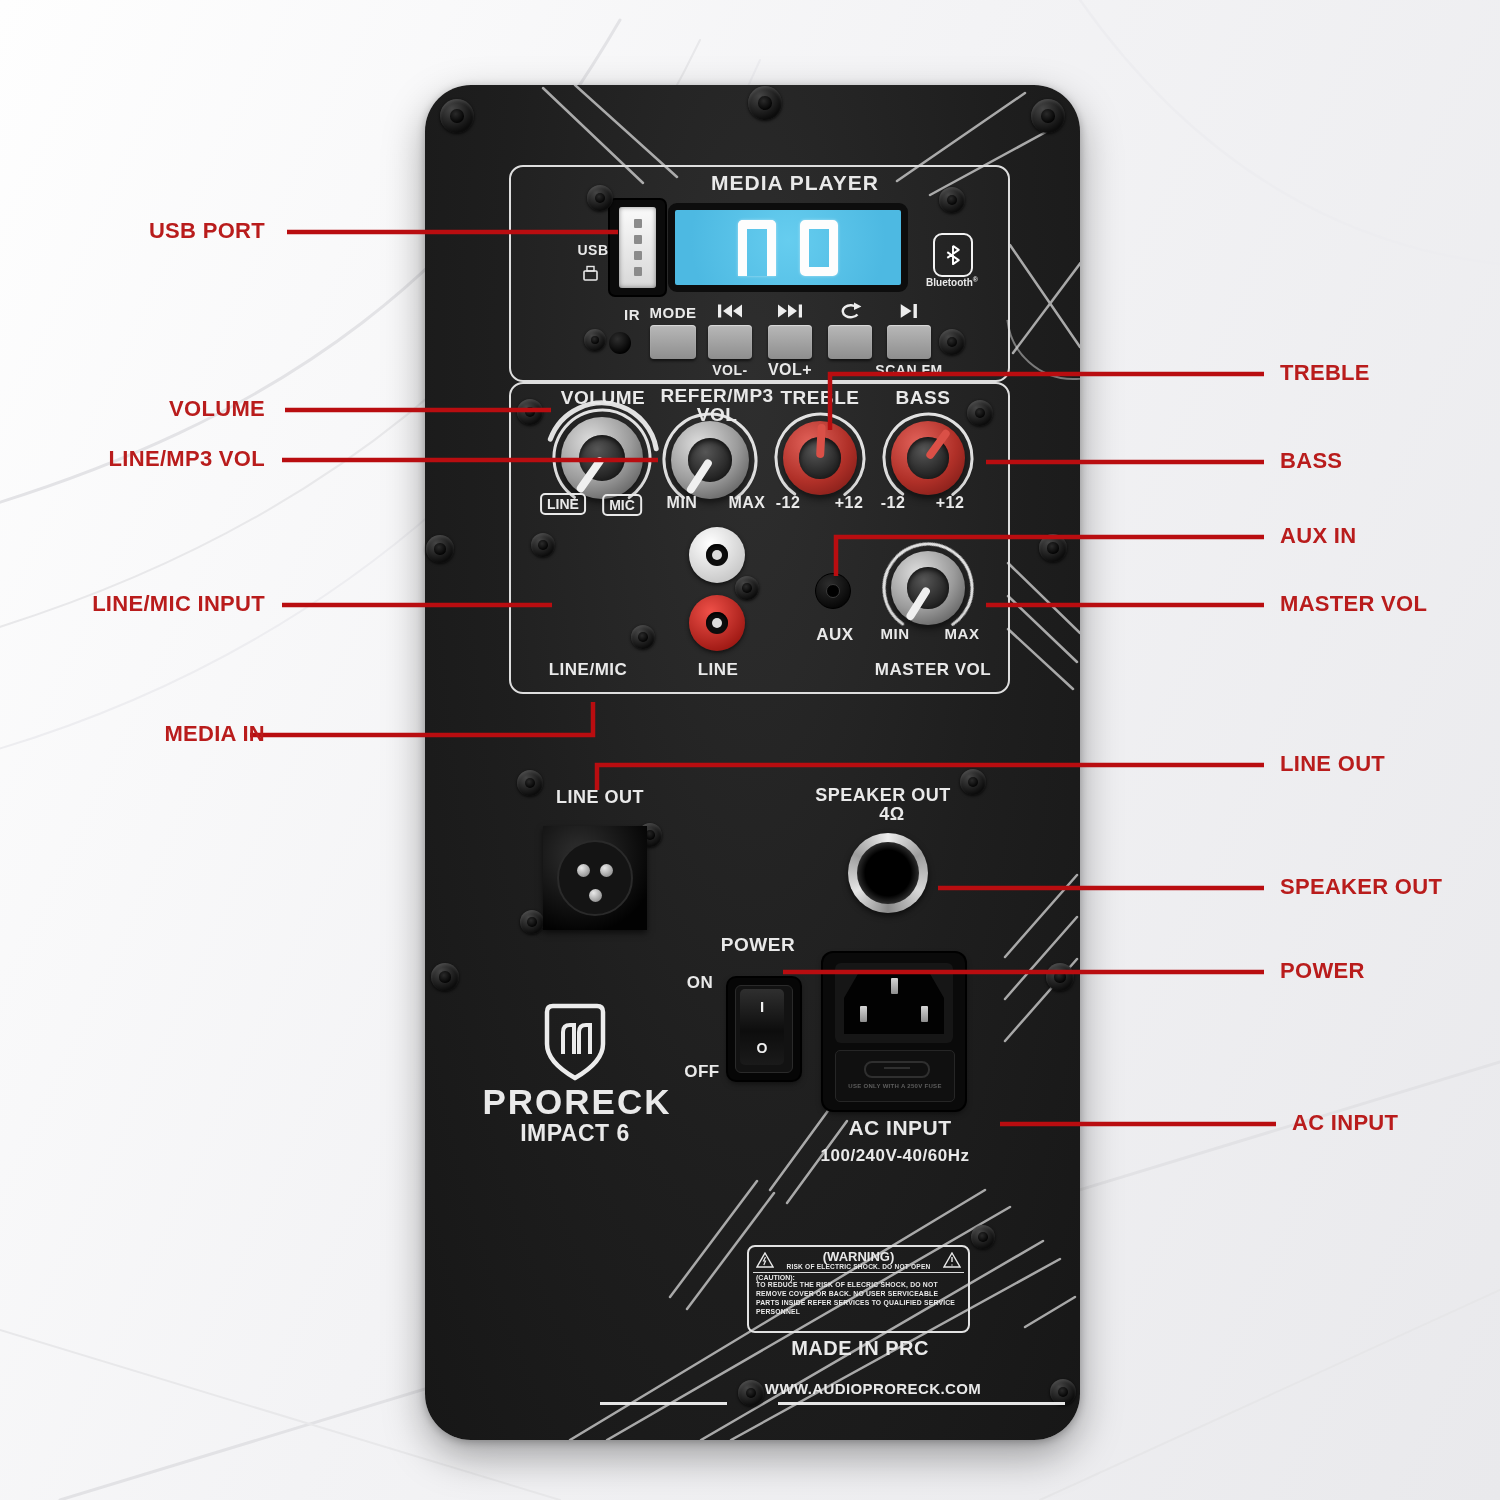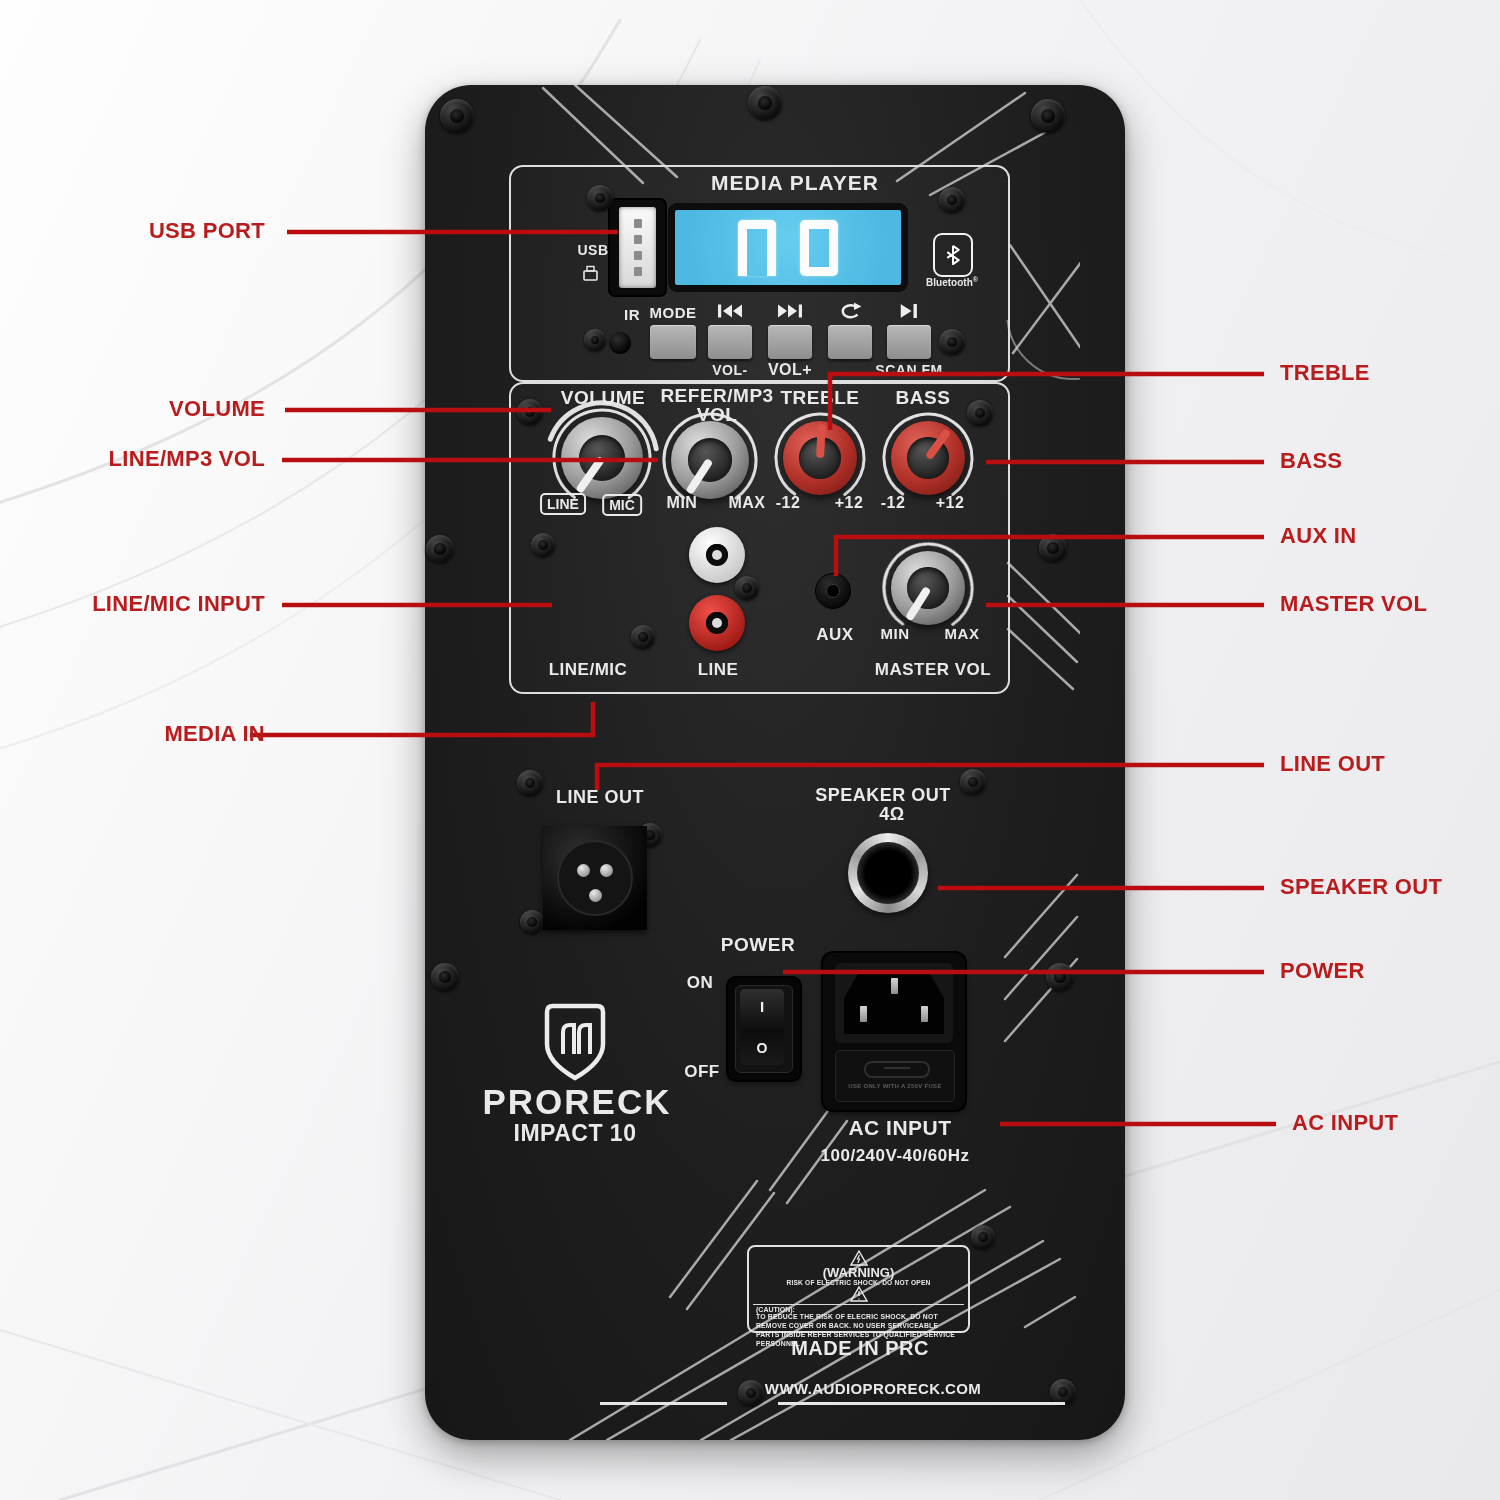--- a/index.html
+++ b/index.html
@@ -4,21 +4,21 @@
 <style>
   html,body{margin:0;padding:0;width:1500px;height:1500px;overflow:hidden;
     font-family:"Liberation Sans",sans-serif;}
   body{background:linear-gradient(115deg,#fefefe 0%,#f3f3f5 45%,#e9e9ec 100%);position:relative;}
   .abs{position:absolute;}
   
   #bg-decor{position:absolute;left:0;top:0;z-index:0;}
   
   #panel{position:absolute;left:425px;top:85px;width:655px;height:1355px;z-index:1;
     background:radial-gradient(ellipse at 50% 22%,#2b2b2b 0%,#1e1e1e 55%,#171717 100%);
-    border-radius:46px;box-shadow:0 16px 40px rgba(0,0,0,.35),0 2px 8px rgba(0,0,0,.25);padding-left:45px;}
+    border-radius:46px;box-shadow:0 16px 40px rgba(0,0,0,.35),0 2px 8px rgba(0,0,0,.25);}
   #panel-decor{position:absolute;left:0;top:0;z-index:1;pointer-events:none;}
   .pbox{position:absolute;border:2.5px solid #dedede;border-radius:14px;background:rgba(255,255,255,0.015);z-index:2;}
   .ptxt{position:absolute;color:#e9e9e9;font-weight:bold;white-space:nowrap;
     transform:translate(-50%,-50%);letter-spacing:.5px;z-index:3;}
   .screw{position:absolute;border-radius:50%;z-index:3;
     background:radial-gradient(circle at 35% 30%,#454545,#0c0c0c 72%);
     box-shadow:inset 0 2px 3px rgba(255,255,255,.14),0 1px 3px rgba(0,0,0,.8);}
   .screw::after{content:"";position:absolute;inset:30%;border-radius:50%;
     background:radial-gradient(circle at 40% 35%,#2a2a2a,#000 80%);}
   
@@ -98,21 +98,21 @@
   #ac-fuse{position:absolute;left:12px;top:97px;width:118px;height:50px;background:#101010;border-radius:5px;
     border:1px solid #262626;}
   #fuse-pill{position:absolute;left:50%;top:10px;width:62px;height:13px;margin-left:-31px;
     border:2px solid #2f2f2f;border-radius:8px;}
   #fuse-pill::after{content:"";position:absolute;left:18px;right:18px;top:4px;height:2px;background:#2f2f2f;}
   #fuse-note{position:absolute;left:0;right:0;top:32px;text-align:center;color:#5e5e5e;font-size:6px;
     font-weight:bold;letter-spacing:.3px;}
   
   #warn{left:322px;top:1160px;width:223px;height:88px;z-index:3;border:2px solid #e2e2e2;border-radius:8px;
     color:#e9e9e9;box-sizing:border-box;padding:3px 7px 2px;}
-  #warn-head{display:flex;align-items:center;justify-content:space-between;flex-direction:column;}
+  #warn-head{display:flex;align-items:center;justify-content:space-between;}
   #warn-mid{text-align:center;flex:1;}
   #warn-title{font-size:13px;font-weight:bold;line-height:13px;}
   #warn-sub{font-size:6.6px;font-weight:bold;letter-spacing:.2px;}
   #warn-div{border-top:1.5px solid #dcdcdc;margin:2px -3px 1px;}
   #warn-caution{font-size:7px;font-weight:bold;}
   #warn-body{font-size:6.8px;font-weight:bold;line-height:1.32;letter-spacing:.2px;}
   
   .wline{position:absolute;height:2.5px;background:#e6e6e6;z-index:3;}
   
   #leaders{position:absolute;left:0;top:0;z-index:5;pointer-events:none;}
@@ -369,21 +369,21 @@
   </div>
   <div class="ptxt" style="left:475px;top:1043px;font-size:21px">AC INPUT</div>
   <div class="ptxt" style="left:470px;top:1071px;font-size:17px">100/240V-40/60Hz</div>
 
   <svg class="abs" style="left:118px;top:917px;z-index:3" width="64" height="80" viewBox="0 0 64 80">
     <path d="M10 4 H54 Q60 4 60 10 V42 Q60 60 32 76 Q4 60 4 42 V10 Q4 4 10 4 Z" fill="none" stroke="#ececec" stroke-width="4.5"></path>
     <path d="M20 52 L20 30 Q20 23 27 23 L31 23 L31 52" fill="none" stroke="#ececec" stroke-width="4"></path>
     <path d="M36 52 L36 30 Q36 23 43 23 L47 23 L47 52" fill="none" stroke="#ececec" stroke-width="4"></path>
   </svg>
   <div class="ptxt" style="left:152px;top:1017px;font-size:35px;letter-spacing:2px">PRORECK</div>
-  <div class="ptxt" style="left:150px;top:1048px;font-size:23px">IMPACT 10</div>
+  <div class="ptxt" style="left:150px;top:1048px;font-size:23px">IMPACT 6</div>
 
   <div class="abs" id="warn">
     <div id="warn-head">
       <svg width="18" height="16" viewBox="0 0 18 16">
         <path d="M9 1 L17 15 H1 Z" fill="none" stroke="#e9e9e9" stroke-width="1.4"></path>
         <path d="M9.5 5 L7.5 9 H9.5 L7.8 13" fill="none" stroke="#e9e9e9" stroke-width="1.2"></path>
       </svg>
       <div id="warn-mid">
         <div id="warn-title">(WARNING)</div>
         <div id="warn-sub">RISK OF ELECTRIC SHOCK. DO NOT OPEN</div>

